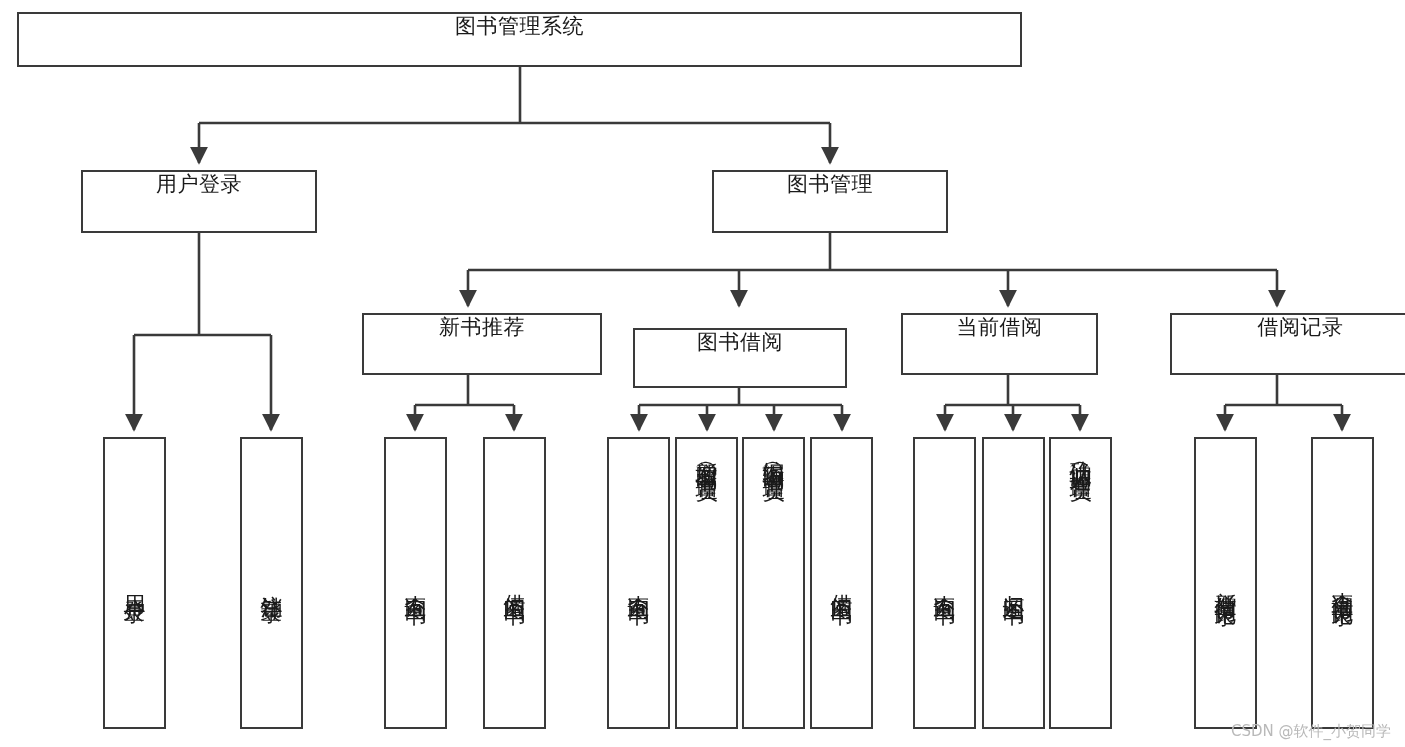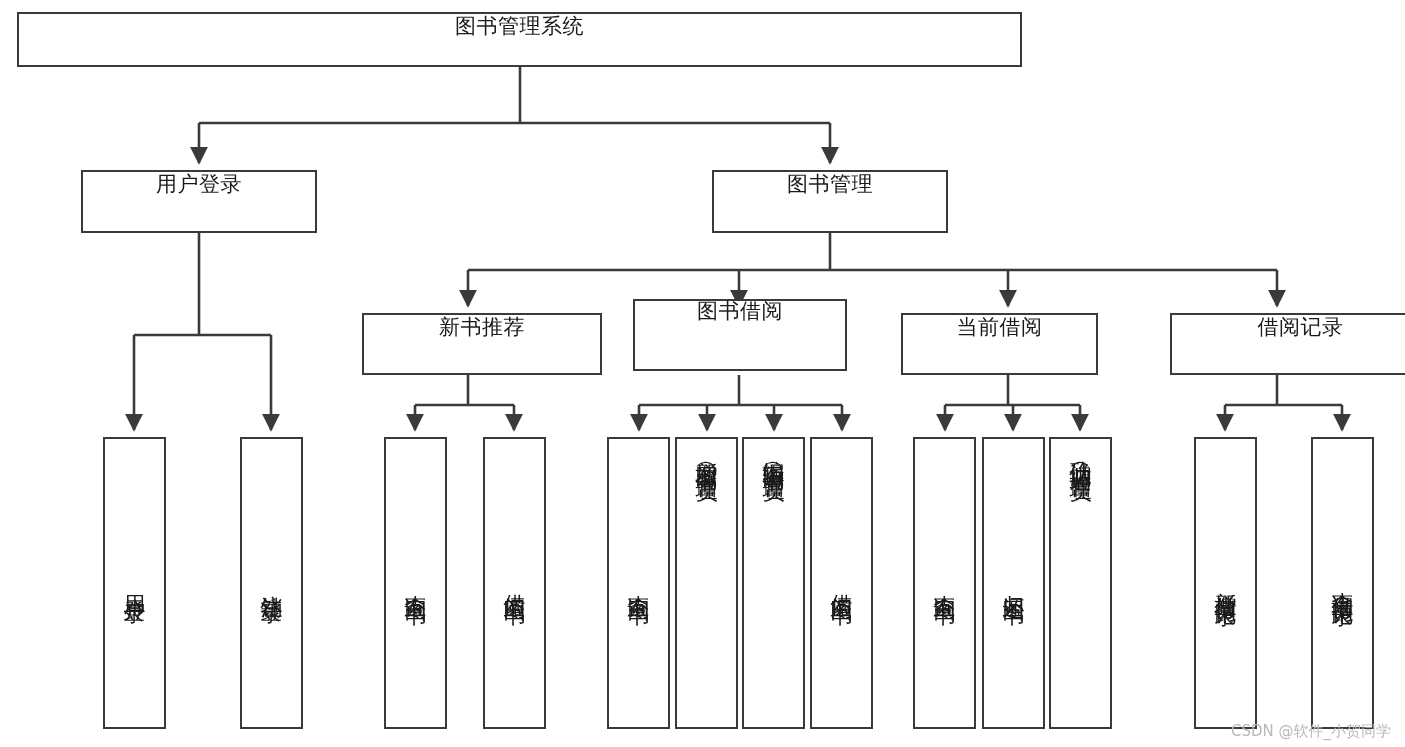--- a/index.html
+++ b/index.html
@@ -138,21 +138,21 @@
   <div class="node horizontal" style="left:81px; top:170px; width:236px; height:63px;">
     <span class="node-label">用户登录</span>
   </div>
   <div class="node horizontal" style="left:712px; top:170px; width:236px; height:63px;">
     <span class="node-label">图书管理</span>
   </div>
 
   <div class="node horizontal" style="left:362px; top:313px; width:240px; height:62px;">
     <span class="node-label">新书推荐</span>
   </div>
-  <div class="node horizontal" style="left:633px; top:299px; width:214px; height:72px;font-family:Liberation Mono, monospace;">
+  <div class="node horizontal" style="left:633px; top:328px; width:214px; height:60px;">
     <span class="node-label">图书借阅</span>
   </div>
   <div class="node horizontal" style="left:901px; top:313px; width:197px; height:62px;">
     <span class="node-label">当前借阅</span>
   </div>
   <div class="node horizontal" style="left:1170px; top:313px; width:261px; height:62px;">
     <span class="node-label">借阅记录</span>
   </div>
 
   <div class="node vertical centered" style="left:103px; top:437px; width:63px; height:292px;">

